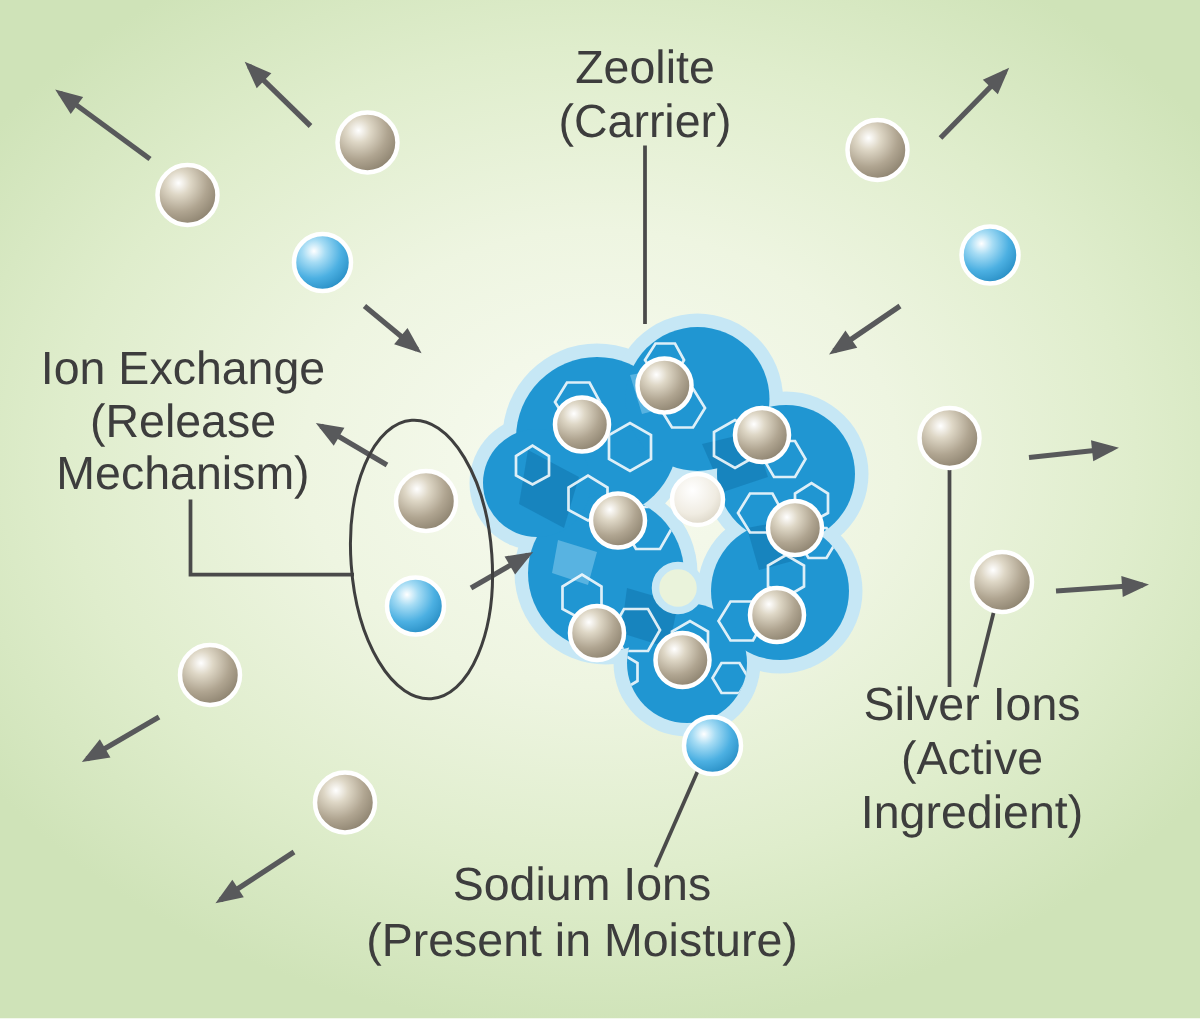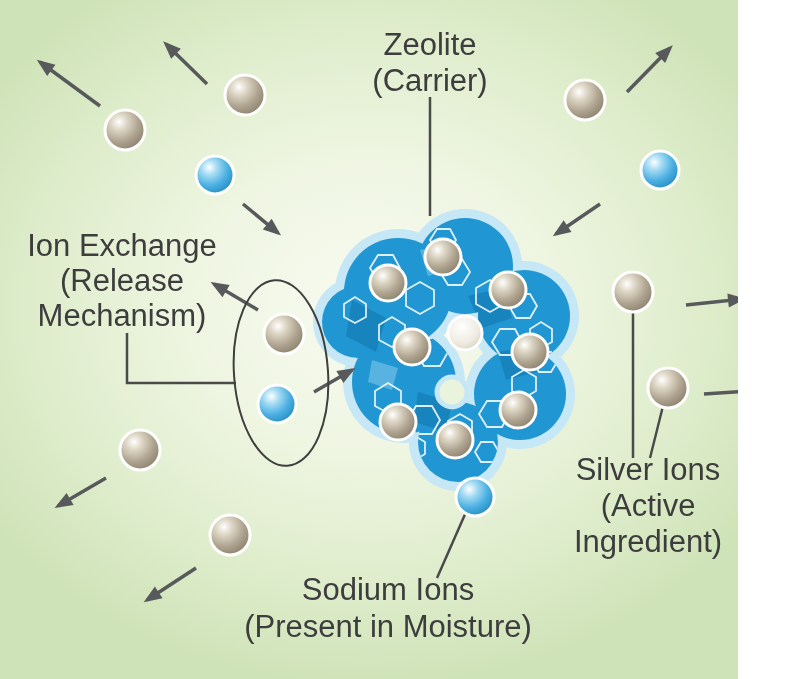--- a/index.html
+++ b/index.html
@@ -1,18 +1,18 @@
 <!DOCTYPE html>
 <html><head>
 <meta charset="utf-8">
 <style>
   html,body{margin:0;padding:0;}
   .stage{
     position:relative;
-    width:738px;height:679px;
+    width:800px;height:679px;
     background:radial-gradient(ellipse 62% 56% at 50% 45%,
       #f8fbf1 0%, #eef5e1 40%, #dfedcc 72%, #cfe3b8 100%);
     overflow:hidden;
     font-family:"Liberation Sans", sans-serif;
   }
   svg{display:block;}
   .lbl{font-family:"Liberation Sans",sans-serif;font-size:31px;fill:#3d3d3d;text-anchor:middle;}
   .leader{stroke:#4a4a4a;stroke-width:2.5;fill:none;}
   .arrow{stroke:#58595b;stroke-width:3.5;fill:none;}
   .hex{fill:none;stroke:#ffffff;stroke-width:1.8;opacity:.85;}

